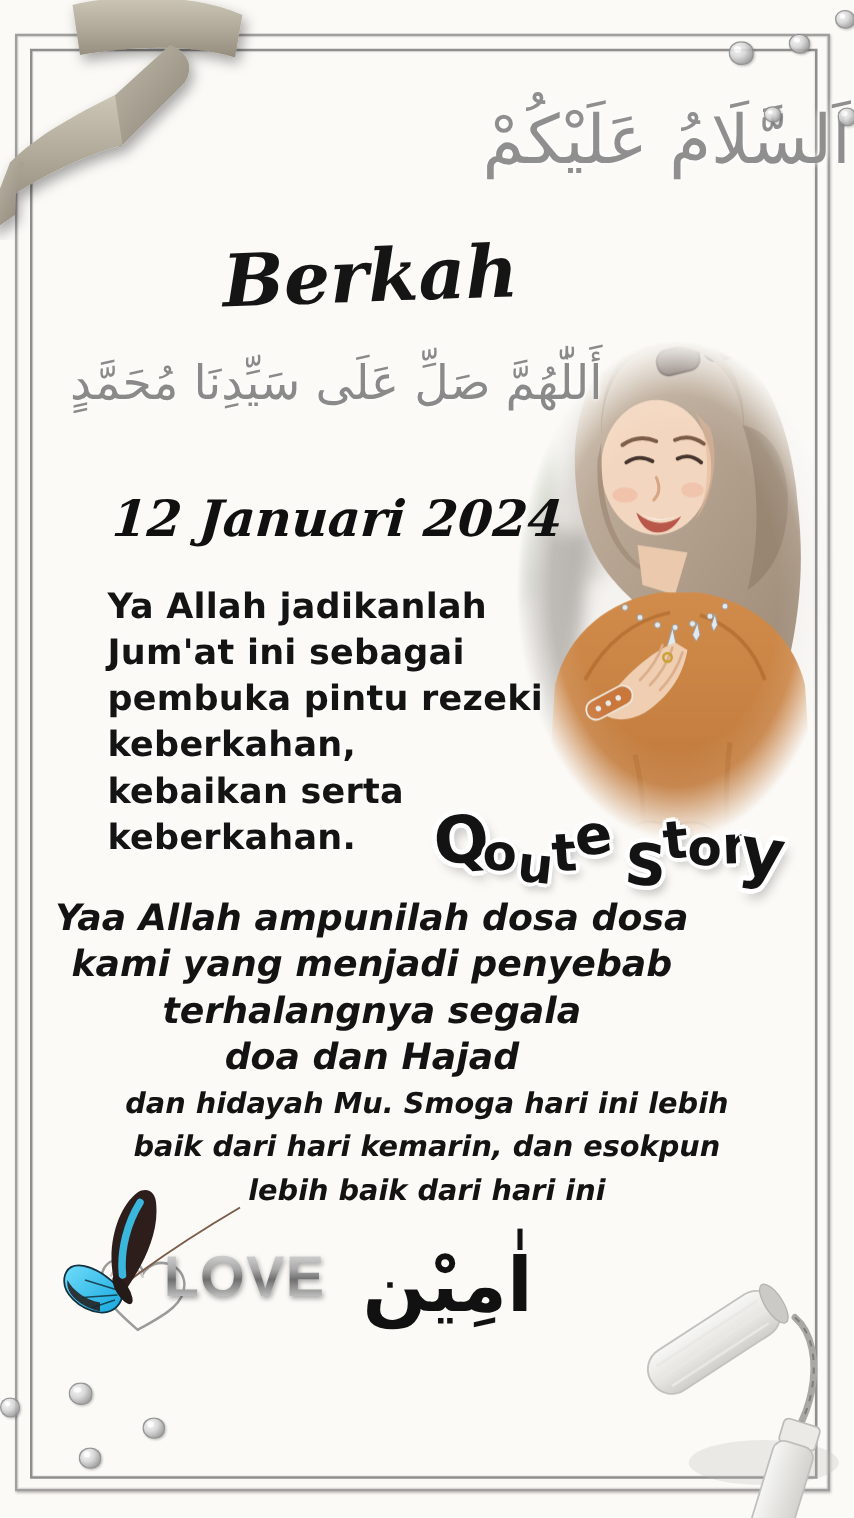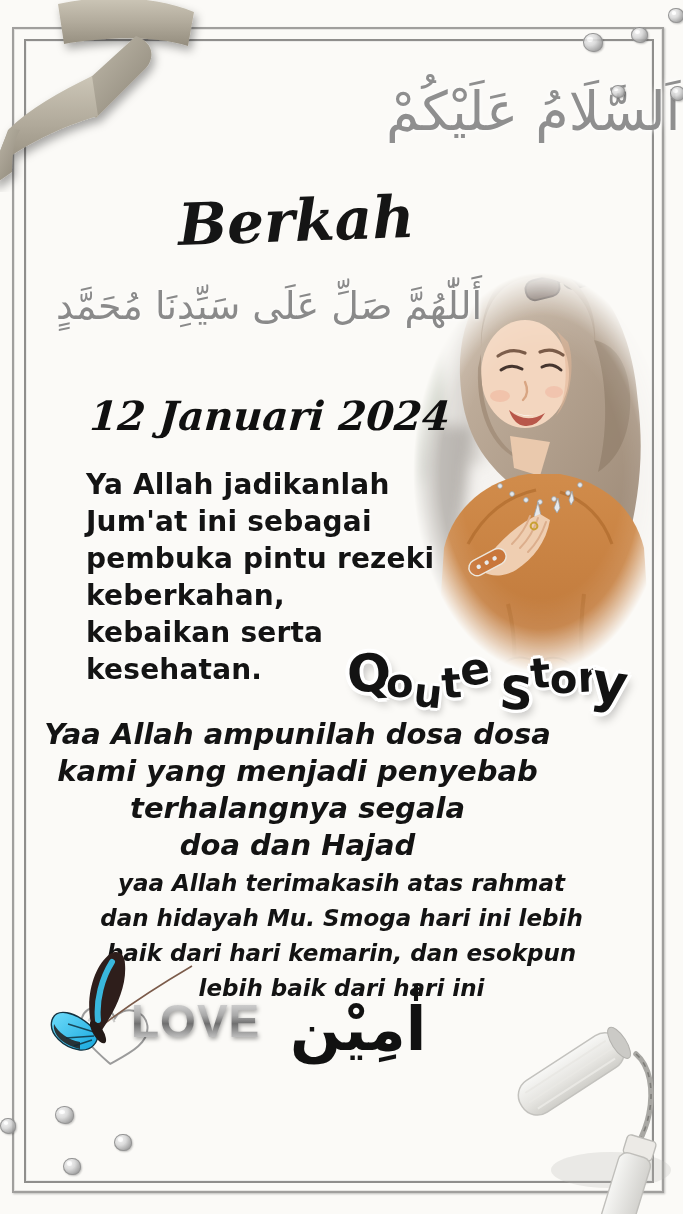--- a/index.html
+++ b/index.html
@@ -214,34 +214,33 @@
   <div class="berkah">Berkah</div>
   <div class="shalawat">أَللّٰهُمَّ صَلِّ عَلَى سَيِّدِنَا مُحَمَّدٍ</div>
   <div class="date">12 Januari 2024</div>
 
   <div class="prayer-main">
     <div>Ya Allah jadikanlah</div>
     <div>Jum'at ini sebagai</div>
     <div>pembuka pintu rezeki</div>
     <div>keberkahan,</div>
     <div>kebaikan serta</div>
-    <div>kesehatan.</div>
+    <div>keberkahan.</div>
   </div>
 
   <div class="brand" id="brand-letters"><span style="transform: translateY(6px) rotate(-4deg) scale(1.3);">Q</span><span style="transform: translateY(16px) rotate(0deg) scale(1);">o</span><span style="transform: translateY(26px) rotate(6deg) scale(1);">u</span><span style="transform: translateY(16px) rotate(-4deg) scale(1.05);">t</span><span style="transform: translateY(2px) rotate(-8deg) scale(1.1);">e</span><span style="transform: translateY(0px) rotate(0deg) scale(1);">&nbsp;</span><span style="transform: translateY(26px) rotate(4deg) scale(1.15);">S</span><span style="transform: translateY(6px) rotate(-6deg) scale(1.05);">t</span><span style="transform: translateY(12px) rotate(2deg) scale(1);">o</span><span style="transform: translateY(10px) rotate(-2deg) scale(1.05);">r</span><span style="transform: translateY(16px) rotate(8deg) scale(1.35);">y</span></div>
 
   <div class="prayer-2">
     <div>Yaa Allah ampunilah dosa dosa</div>
     <div>kami yang menjadi penyebab</div>
     <div>terhalangnya segala</div>
     <div>doa dan Hajad</div>
   </div>
 
   <div class="prayer-3">
-    <div>yaa Allah terimakasih atas rahmat</div>
     <div>dan hidayah Mu. Smoga hari ini lebih</div>
     <div>baik dari hari kemarin, dan esokpun</div>
     <div>lebih baik dari hari ini</div>
   </div>
 
   <div class="heart-wire">
     <svg width="82" height="70" viewBox="0 0 82 70" xmlns="http://www.w3.org/2000/svg">
       <g transform="rotate(6 41 35)" fill="none" stroke="#9b9b9b" stroke-width="2">
         <path d="M41,16 C34,2 10,4 8,20 C6,38 24,50 41,62 C58,50 78,38 74,20 C70,4 48,2 41,16 Z"></path>
         <path d="M41,20 C36,10 18,10 15,22" opacity="0.5"></path>

